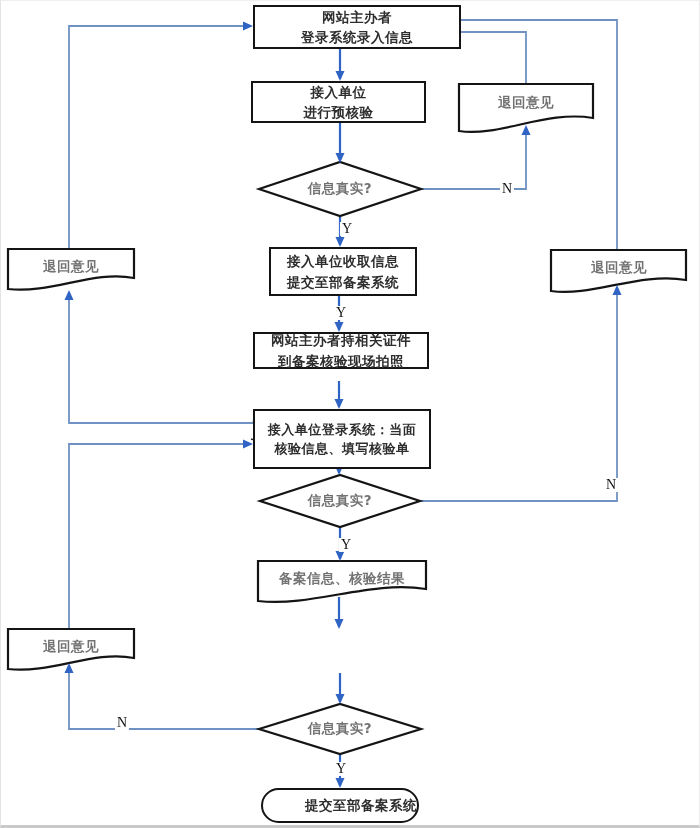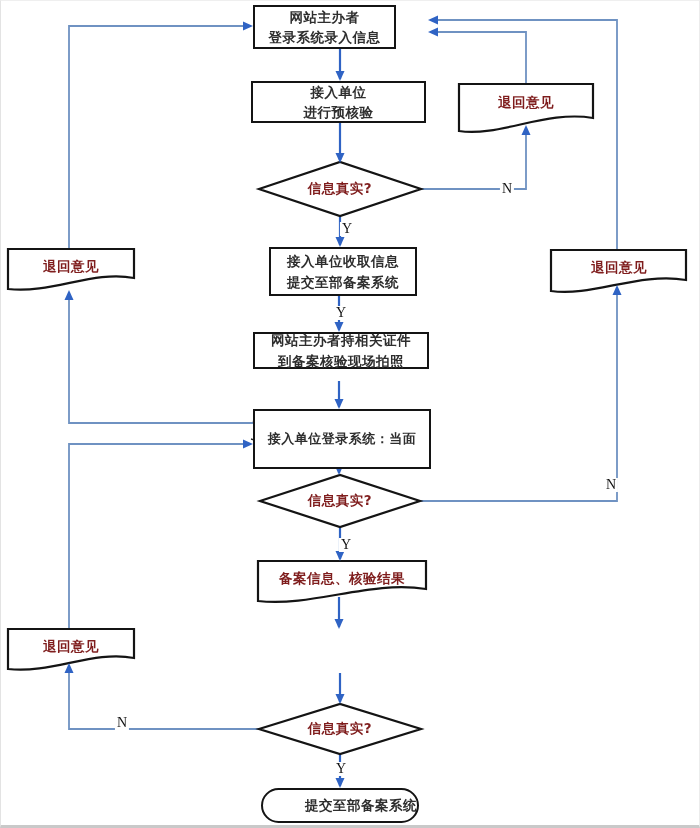--- a/index.html
+++ b/index.html
@@ -13,21 +13,21 @@
   svg.canvas { position:absolute; left:0; top:0; width:700px; height:828px; }
   .box {
     position:absolute; box-sizing:border-box; border:2px solid #141414; background:#ffffff;
     display:flex; flex-direction:column; align-items:center; justify-content:center;
     font-size:13.5px; font-weight:600; color:#2e2e2e; line-height:1.5; letter-spacing:0.5px;
     white-space:nowrap;
   }
   .term { border-radius:18px; border-width:2px;align-items:flex-end; }
   .shape-label {
     position:absolute; transform:translate(-50%,-50%); font-size:13.5px; font-weight:600;
-    color:#7f1d1d; letter-spacing:0.5px; white-space:nowrap;
+    color:#737373; letter-spacing:0.5px; white-space:nowrap;
   }
   .ynlabel {
     position:absolute; transform:translate(-50%,-50%);
     font-family:"Liberation Serif", serif; font-size:14px; color:#111111;
     background:#ffffff; padding:0 2px; line-height:1;
   }
   .edge { fill:none; stroke:#6f92c2; stroke-width:1.8; }
   .flow { fill:none; stroke:#2f63c4; stroke-width:2.2; }
   .head { fill:#2f63c4; stroke:none; }
   .shape { fill:#ffffff; stroke:#141414; stroke-width:2.2; }
@@ -88,21 +88,21 @@
     <polygon class="head" points="616,284 611.5,294 620.5,294"></polygon>
     <polygon class="head" points="68,289 63.5,299 72.5,299"></polygon>
     <polygon class="head" points="68,662 63.5,672 72.5,672"></polygon>
 
     <polygon class="head" points="427,31 437,26.5 437,35.5"></polygon>
     <polygon class="head" points="427,19 437,14.5 437,23.5"></polygon>
     <polygon class="head" points="252,25 242,20.5 242,29.5"></polygon>
     <polygon class="head" points="252,443 242,438.5 242,447.5"></polygon>
   </svg>
 
-  <div class="box" style="left:252px;top:4px;width:143px;height:44px">
+  <div class="box" style="left:252px;top:4px;width:208px;height:44px">
     <div>网站主办者</div>
     <div>登录系统录入信息</div>
   </div>
 
   <div class="box" style="left:250px;top:80px;width:175px;height:42px">
     <div>接入单位</div>
     <div>进行预核验</div>
   </div>
 
   <div class="box" style="left:268px;top:246px;width:148px;height:49px">
@@ -110,20 +110,21 @@
     <div>提交至部备案系统</div>
   </div>
 
   <div class="box" style="left:252px;top:331px;width:176px;height:37px">
     <div>网站主办者持相关证件</div>
     <div>到备案核验现场拍照</div>
   </div>
 
   <div class="box" style="left:252px;top:408px;width:178px;height:60px;font-size:13px">
     <div>接入单位登录系统：当面</div>
+    <div>核验信息、填写核验单</div>
   </div>
 
 
   <div class="box term" style="left:260px;top:787px;width:158px;height:35px">
     <div>提交至部备案系统</div>
   </div>
 
   <div class="shape-label" style="left:339px;top:188px">信息真实?</div>
   <div class="shape-label" style="left:339px;top:500px">信息真实?</div>
   <div class="shape-label" style="left:339px;top:728px">信息真实?</div>

